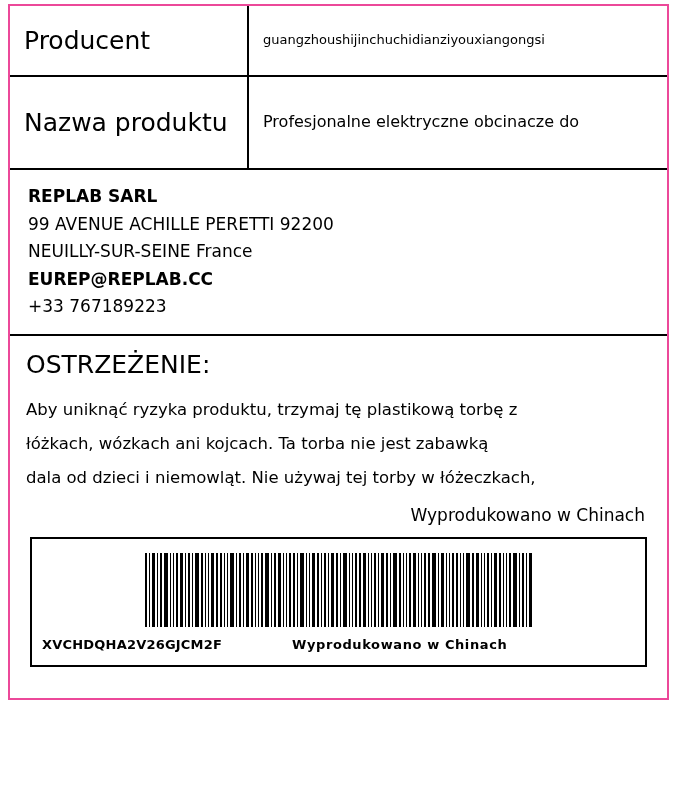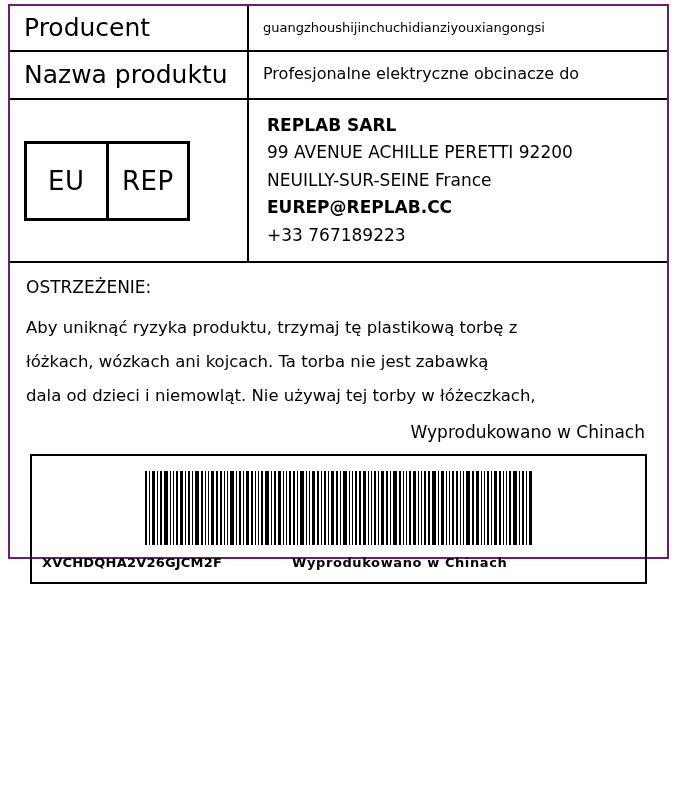--- a/index.html
+++ b/index.html
@@ -16,22 +16,22 @@
     width: 677px;
     height: 785px;
     box-sizing: border-box;
     background: #ffffff;
   }
   .sheet {
     position: absolute;
     left: 8px;
     top: 4px;
     width: 661px;
-    height: 555px;
-    border: 2px solid #701a75;
+    height: 696px;
+    border: 2px solid #ec4899;
     box-sizing: border-box;
     display: flex;
     flex-direction: column;
   }
   .row {
     display: flex;
     border-bottom: 2px solid #000000;
     box-sizing: border-box;
   }
   .cell-key {
@@ -110,21 +110,21 @@
 
   
   .warn {
     flex: 1;
     box-sizing: border-box;
     padding: 14px 16px 0 16px;
     display: flex;
     flex-direction: column;
   }
   .warn-title {
-    font-size: 17px;
+    font-size: 25px;
     line-height: 1.2;
     margin-bottom: 14px;
   }
   .warn-body {
     font-size: 16.5px;
     line-height: 1.95;
     margin-bottom: 2px;
   }
   .warn-made {
     font-size: 17px;
@@ -179,26 +179,20 @@
       <div class="cell-val">guangzhoushijinchuchidianziyouxiangongsi</div>
     </div>
 
 
     <div class="row row-nazwa">
       <div class="cell-key">Nazwa produktu</div>
       <div class="cell-val">Profesjonalne elektryczne obcinacze do</div>
     </div>
 
     <div class="row row-eurep">
-      <div class="eurep-box-cell">
-        <div class="eurep-box">
-          <div class="half first">EU</div>
-          <div class="half">REP</div>
-        </div>
-      </div>
       <div class="eurep-info">
         <div class="bold">REPLAB SARL</div>
         <div>99 AVENUE ACHILLE PERETTI 92200</div>
         <div>NEUILLY-SUR-SEINE France</div>
         <div class="bold">EUREP@REPLAB.CC</div>
         <div>+33 767189223</div>
       </div>
     </div>
 
     <div class="warn">

